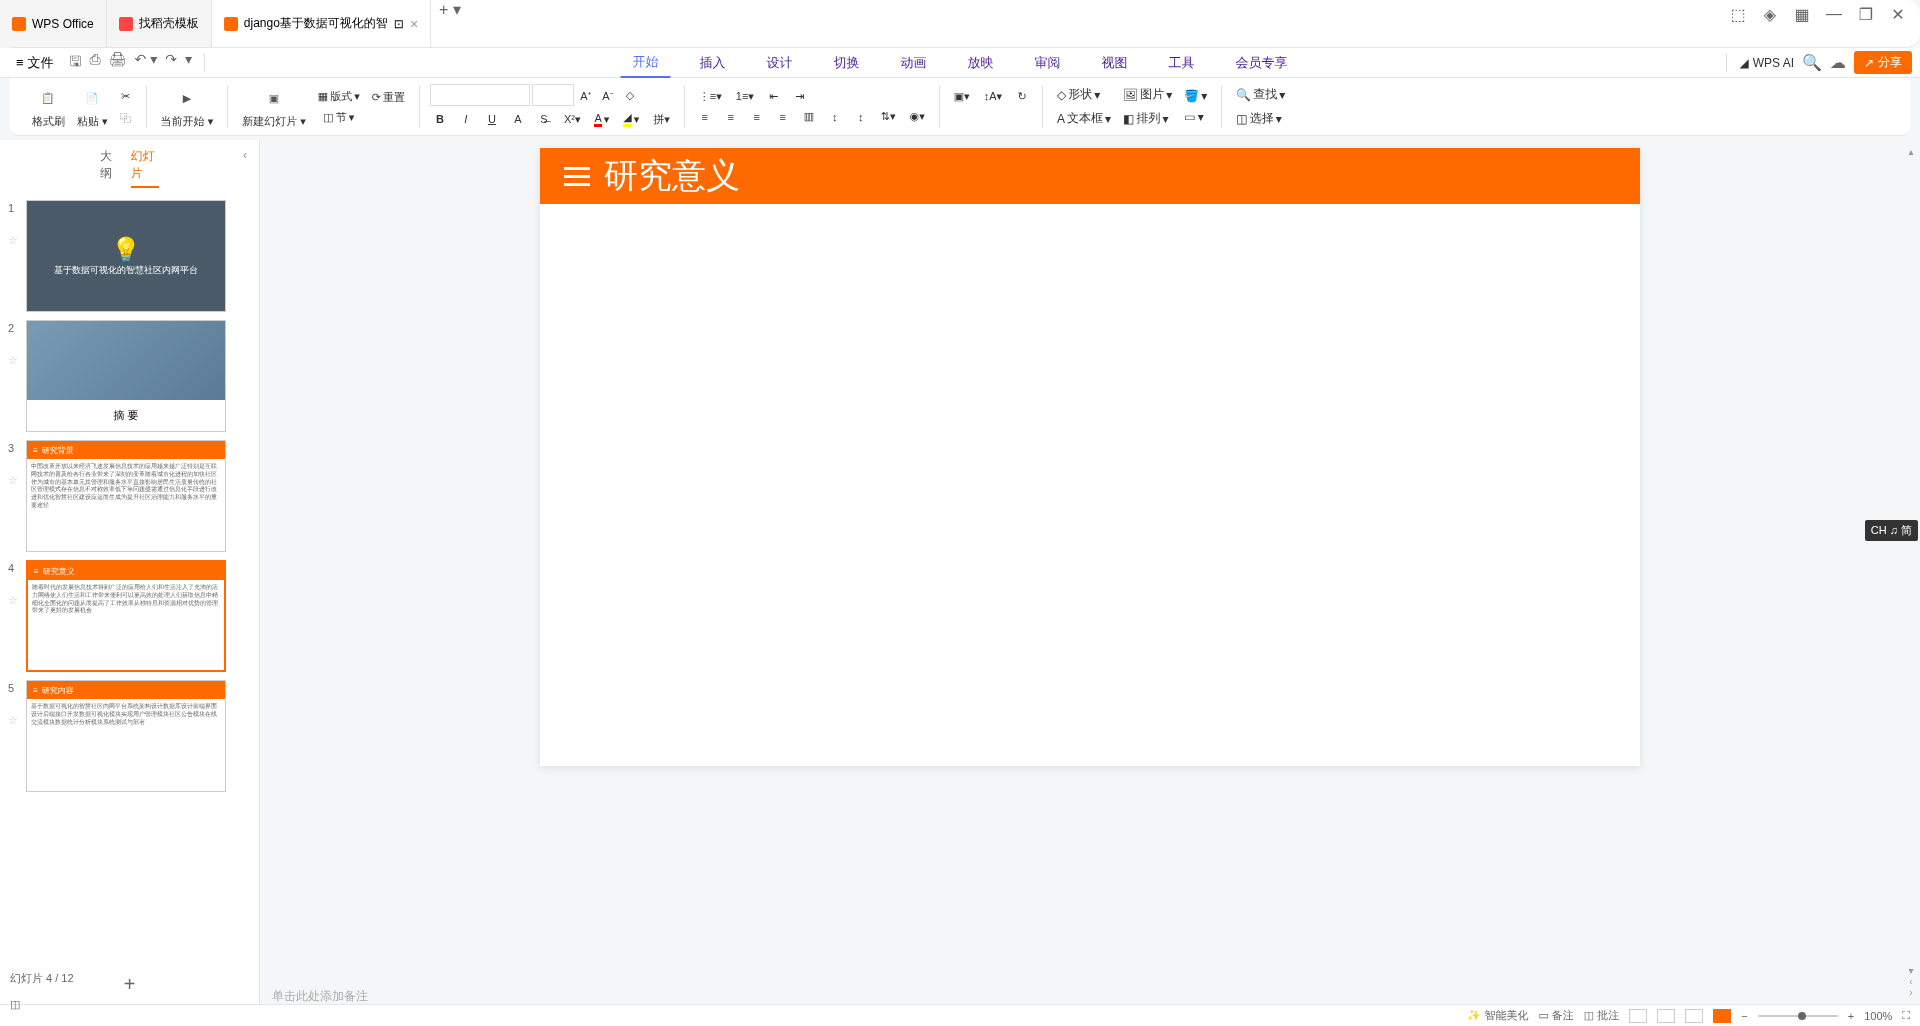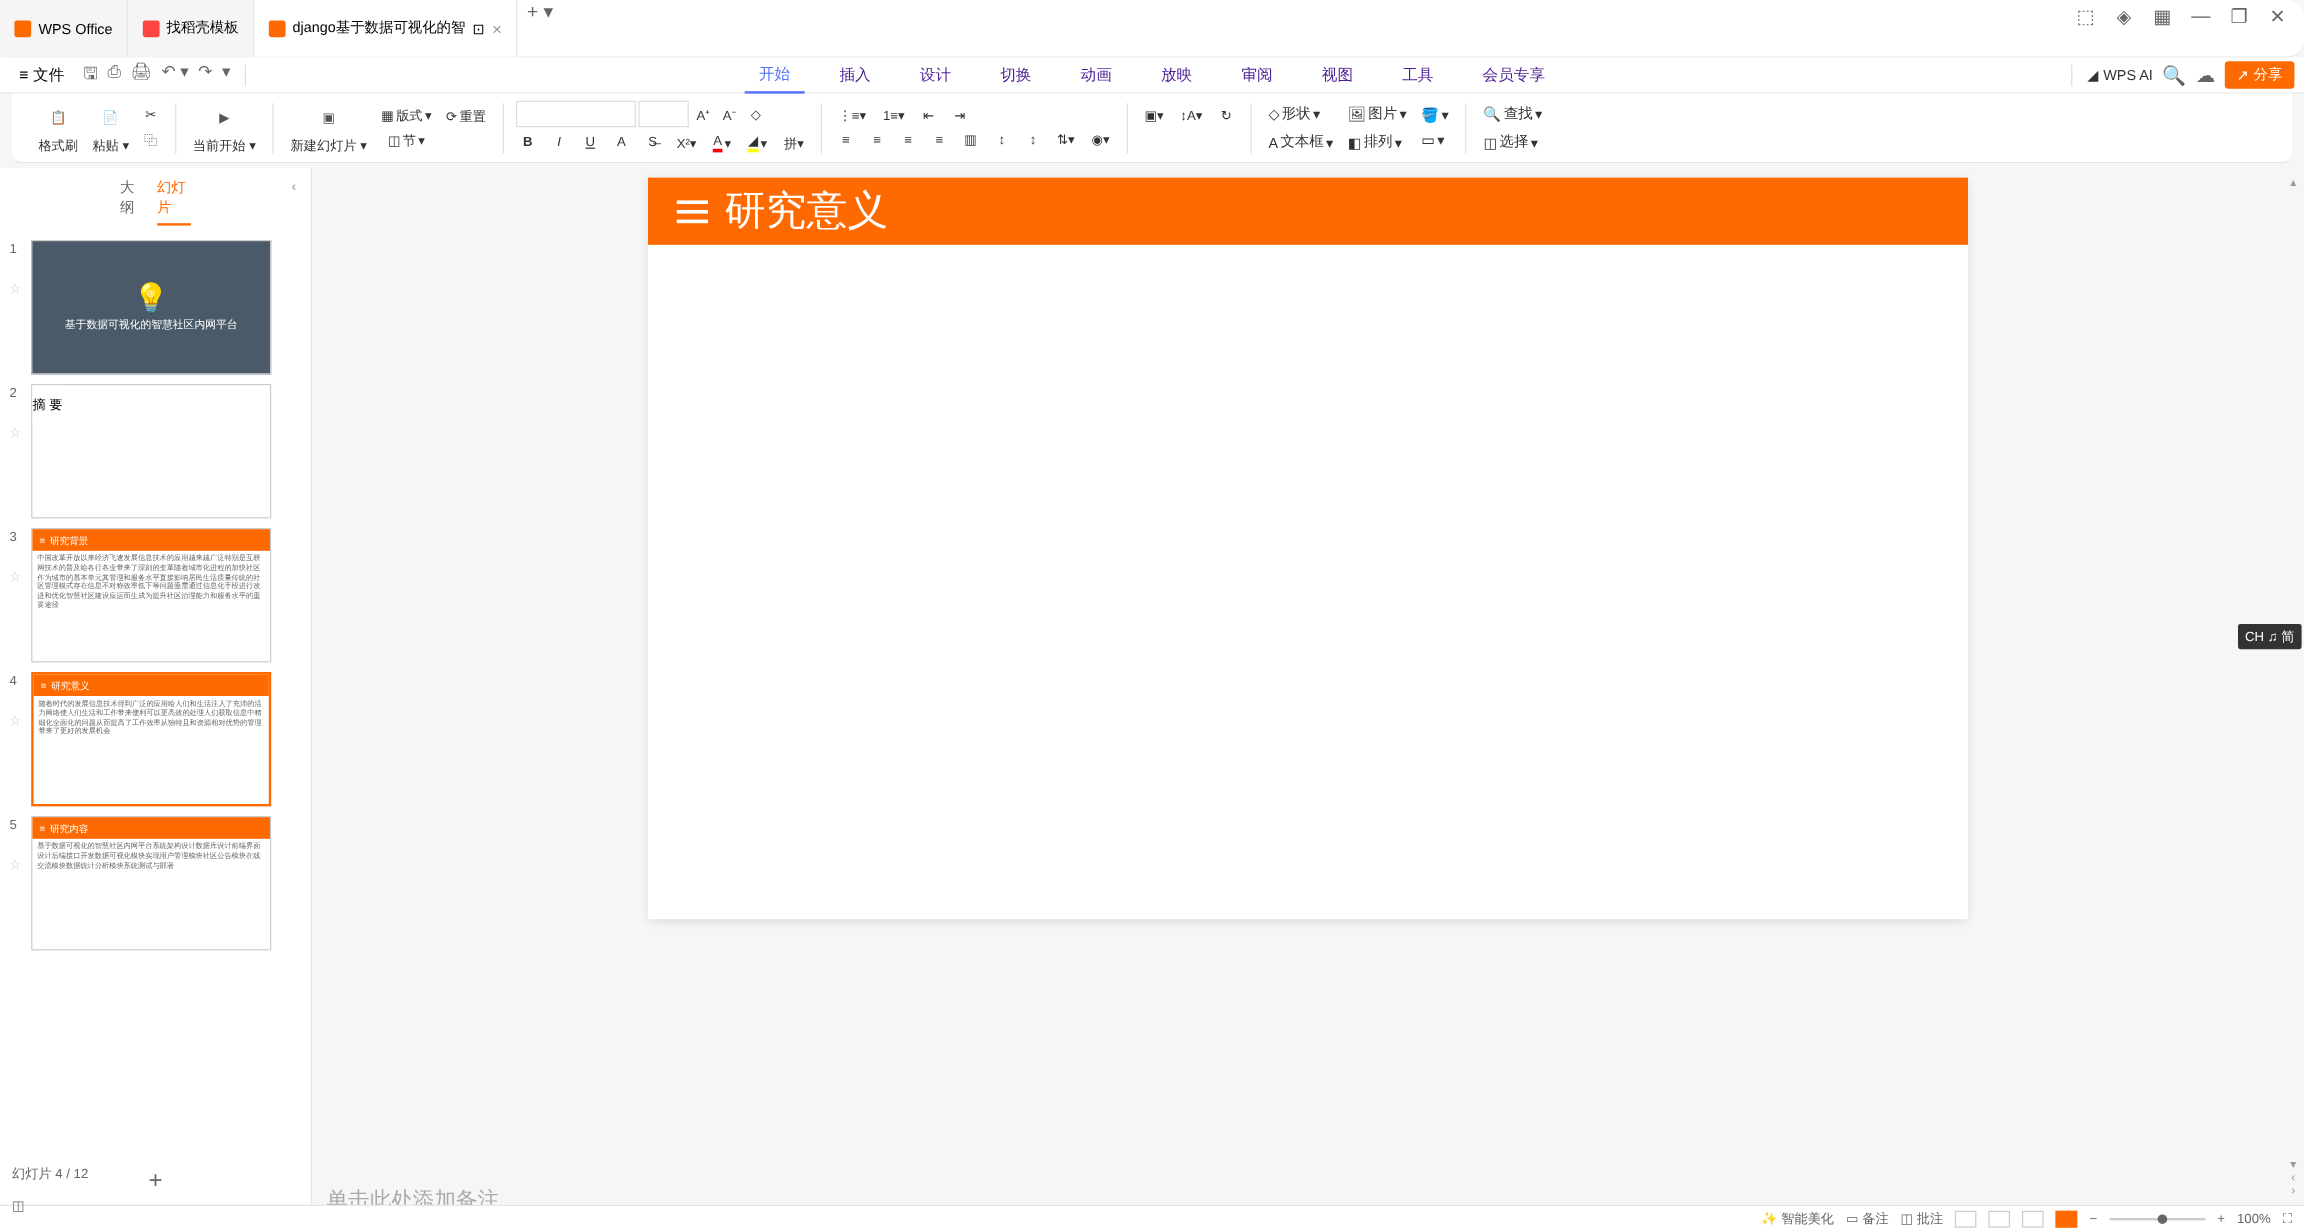--- a/index.html
+++ b/index.html
@@ -55,41 +55,41 @@
 .outline-tab.active { color: #ff6a00; border-bottom: 2px solid #ff6a00; }
 .collapse-btn { position: absolute; right: 12px; color: #999; cursor: pointer; }
 .slides-list { flex: 1; overflow-y: auto; padding: 6px 8px; }
 .slide-thumb { display: flex; gap: 6px; margin-bottom: 8px; align-items: flex-start; }
 .slide-num { font-size: 11px; color: #666; width: 12px; padding-top: 2px; }
 .slide-star { font-size: 11px; color: #ccc; width: 12px; padding-top: 20px; cursor: pointer; }
 .thumb-img { width: 200px; border: 1px solid #ccc; cursor: pointer; background: #fff; }
 .thumb-img.active { border: 2px solid #ff6a00; }
 .thumb-1 { height: 112px; background: #4a5a68; display: flex; flex-direction: column; align-items: center; justify-content: center; color: #fff; font-size: 9px; }
 .thumb-1 .bulb { font-size: 24px; color: #fff; }
-.thumb-2 { height: 112px; display: flex; }
+.thumb-2 { height: 112px; display: flex; flex-direction: column; }
 .thumb-2 .topimg { height: 80px; background: linear-gradient(135deg, #7a9bb5 0%, #5a7a95 100%); }
 .thumb-2 .botlbl { height: 32px; display: flex; align-items: center; justify-content: center; font-size: 11px; background: #fff; }
 .thumb-3, .thumb-5 { height: 112px; display: flex; flex-direction: column; }
 .thumb-hdr { height: 18px; background: #ff6a00; color: #fff; font-size: 8px; display: flex; align-items: center; padding: 0 6px; gap: 4px; }
 .thumb-body { flex: 1; padding: 4px; font-size: 6px; color: #666; line-height: 1.3; overflow: hidden; }
 .thumb-4 { height: 112px; display: flex; flex-direction: column; }
 .add-slide { color: #666; font-size: 20px; cursor: pointer; display: flex; justify-content: center; padding: 8px; }
 
 
 .canvas-area { flex: 1; display: flex; flex-direction: column; background: #f5f6f7; position: relative; }
 .canvas-wrap { flex: 1; display: flex; justify-content: center; padding: 8px 40px; }
 .slide-canvas { width: 1100px; height: 618px; background: #fff; box-shadow: 0 2px 8px rgba(0,0,0,0.1); display: flex; flex-direction: column; }
 .slide-header { height: 56px; background: #ff6a00; color: #fff; display: flex; align-items: center; padding: 0 24px; gap: 14px; }
 .hdr-lines { display: flex; flex-direction: column; gap: 5px; }
 .hdr-lines span { width: 26px; height: 3px; background: #fff; }
 .slide-title-txt { font-size: 34px; font-weight: 400; }
 .slide-body { flex: 1; padding: 50px 30px; font-size: 23px; line-height: 1.6; color: #333; }
 .body-para { text-indent: 2em; }
 .watermark { color: #e04030; font-family: monospace; font-size: 36px; text-align: center; margin-top: 30px; }
-.notes-area { height: 20px; padding: 4px 12px; font-size: 18px; color: #aaa; cursor: text; }
+.notes-area { height: 20px; padding: 4px 12px; font-size: 12px; color: #aaa; cursor: text; }
 
 
 .ime-indicator { position: absolute; right: 2px; top: 380px; background: #333; color: #fff; padding: 3px 6px; font-size: 11px; border-radius: 2px; }
 .pane-scroll { position: absolute; right: 2px; top: 0; bottom: 0; width: 14px; display: flex; flex-direction: column; justify-content: space-between; padding: 6px 0; }
 .scroll-arrow { color: #999; font-size: 10px; text-align: center; cursor: pointer; }
 
 
 .status-bar { height: 22px; background: #fff; border-top: 1px solid #e5e5e5; display: flex; align-items: center; padding: 0 10px; font-size: 11px; color: #666; gap: 12px; }
 .status-left { display: flex; gap: 12px; flex-direction: column; }
 .status-right { margin-left: auto; display: flex; gap: 10px; align-items: center; }

